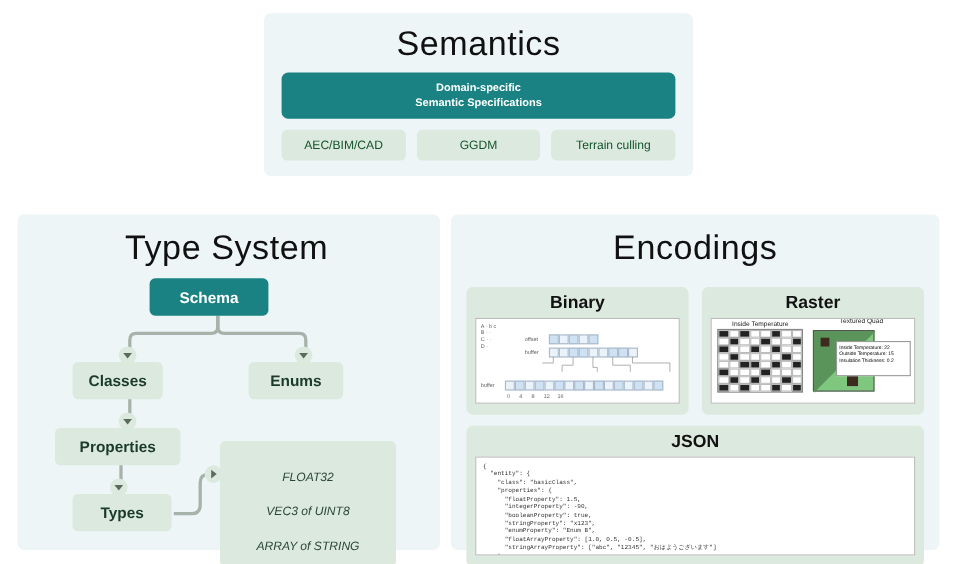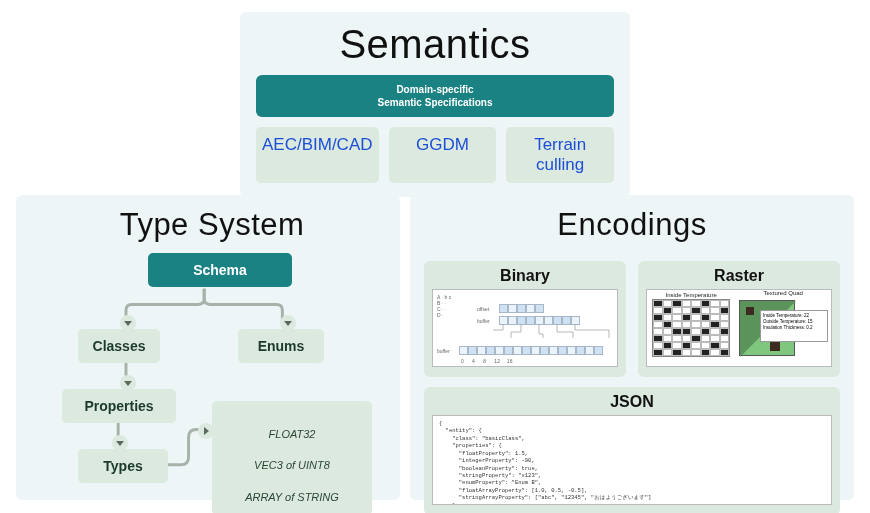--- a/index.html
+++ b/index.html
@@ -18,21 +18,21 @@
   }
   
   .semantics {
     left: 240px;
     top: 12px;
     width: 390px;
     padding: 10px 16px 14px 16px;
   }
   .sem-title {
     font-family: Impact, "Arial Black", sans-serif;
-    font-size: 40px;
+    font-size: 31px;
     text-align: center;
     letter-spacing: 0.5px;
     color: #111;
     margin-bottom: 8px;
   }
   .teal-box {
     background: #1a8282;
     color: #fff;
     border-radius: 6px;
     text-align: center;
@@ -44,32 +44,32 @@
   .sem-row {
     display: flex;
     gap: 10px;
     margin-top: 10px;
     justify-content: space-between;
   }
   .chip {
     background: #dce9de;
     border-radius: 5px;
     padding: 8px 6px;
-    font-size: 17px;
-    color: #1d4ed8;
+    font-size: 11px;
+    color: #14532d;
     text-align: center;
     flex: 1;
   }
   
   .typesys {
     left: 16px;
     top: 195px;
     width: 384px;
     height: 305px;
-    padding: 12px 16px 16px 24px;
+    padding: 12px 16px 16px 12px;
   }
   .big-title {
     font-family: Impact, "Arial Black", sans-serif;
     font-size: 31px;
     text-align: center;
     color: #111;
     letter-spacing: 0.5px;
     margin-bottom: 10px;
   }
   .ts-grid {
@@ -80,21 +80,21 @@
     position: absolute;
     background: #dce9de;
     border-radius: 5px;
     padding: 9px 14px;
     font-size: 14px;
     font-weight: bold;
     color: #1b3a2c;
     text-align: center;
   }
   .ts-schema {
-    left: 108px; top: 0; width: 144px;
+    left: 108px; top: 0; width: 108px;
     background: #1a8282; color: #fff;
   }
   .ts-classes { left: 38px; top: 76px; width: 82px; }
   .ts-enums   { left: 198px; top: 76px; width: 86px; }
   .ts-props   { left: 22px; top: 136px; width: 114px; }
   .ts-types   { left: 38px; top: 196px; width: 90px; }
   .ts-typesbox {
     left: 172px; top: 148px; width: 160px;
     background: #dce9de;
     border-radius: 5px;

